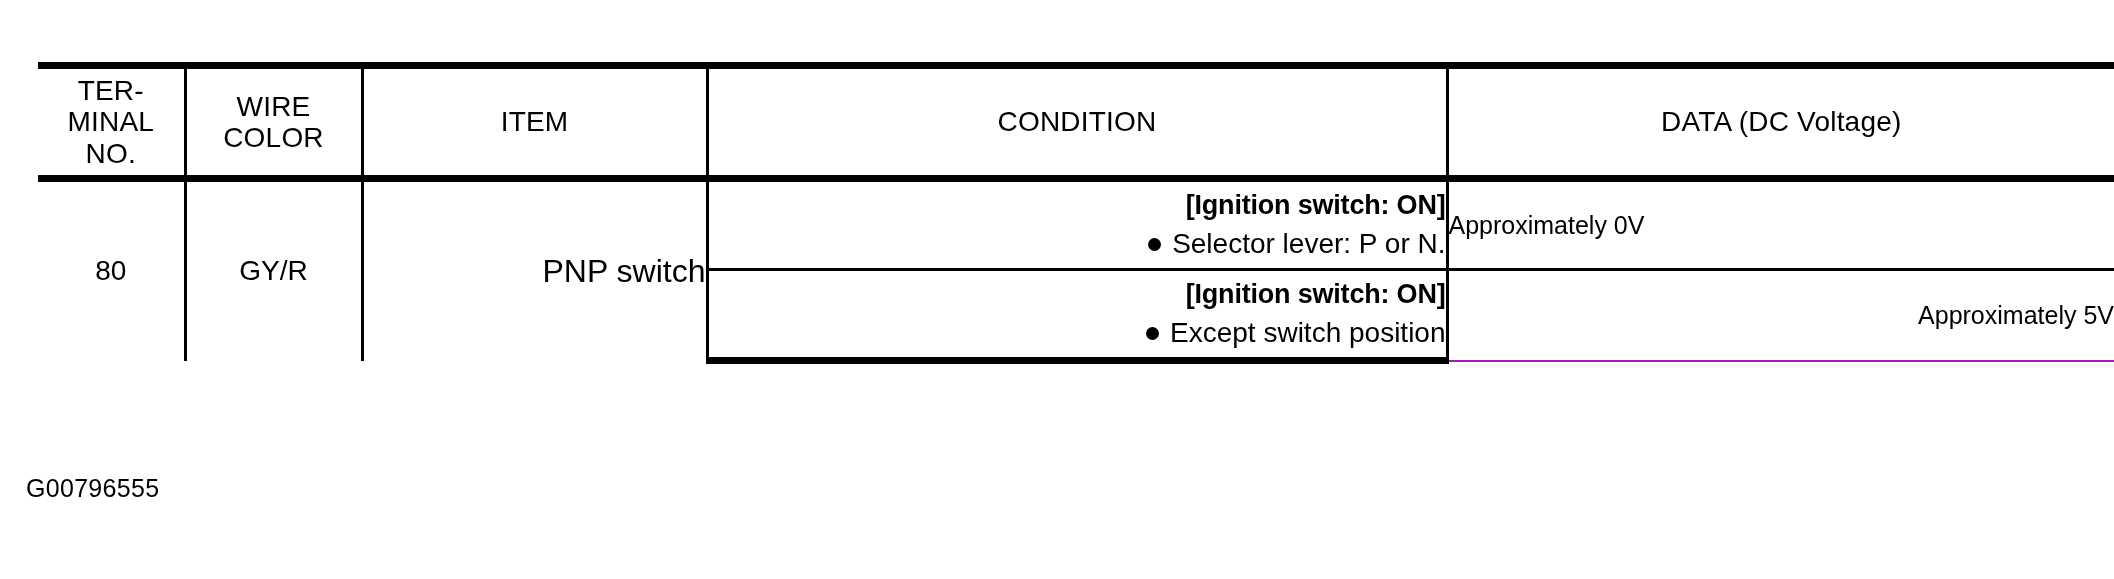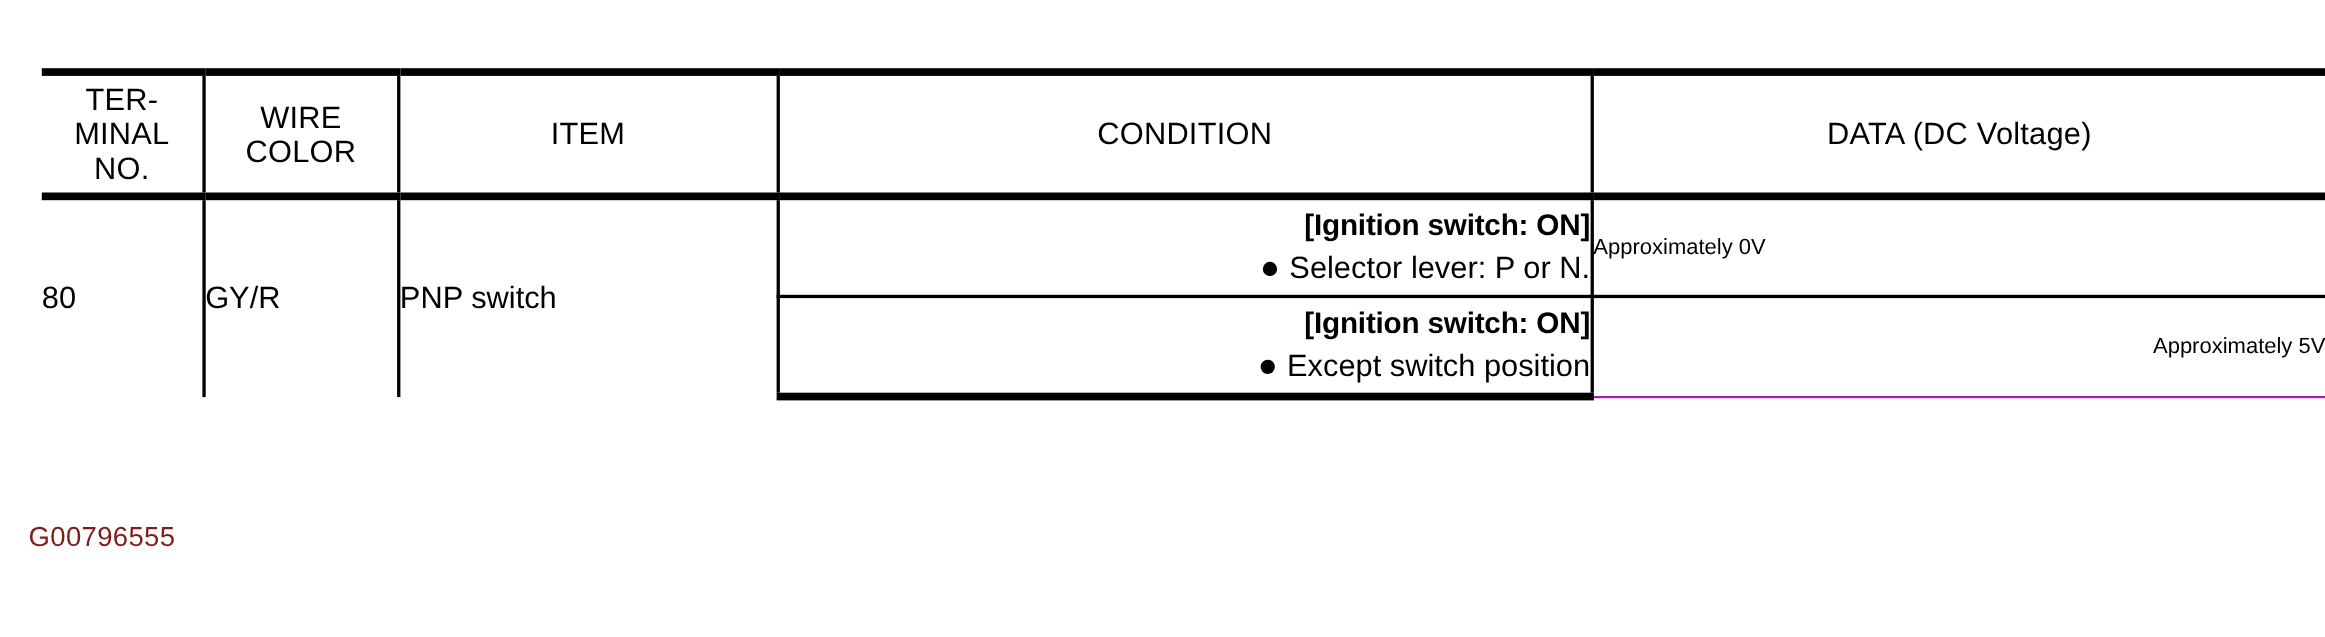--- a/index.html
+++ b/index.html
@@ -65,37 +65,37 @@
     text-align: center;
     height: 106px;
     line-height: 1.12;
     font-size: 28px;
     letter-spacing: 0.2px;
   }
   .hdr-stack { display: block; }
 
   
   .cell-center {
-    text-align: left;
+    text-align: center;
     font-size: 28px;
   }
   .cell-item {
-    text-align: left;
+    text-align: right;
     padding-left: 18px;
-    font-size: 28px;
+    font-size: 32px;
   }
   .cell-cond {
     text-align: right;
     padding: 10px 0 12px 16px;
     height: 86px;
   }
   .cell-data {
     text-align: left;
     padding-left: 16px;
-    font-size: 20px;
+    font-size: 25px;
     height: 86px;
   }
 
   .cond-title {
     font-weight: bold;
     font-size: 27px;
     display: block;
     margin-bottom: 7px;
     letter-spacing: -0.2px;
   }
@@ -118,21 +118,21 @@
   .bot-heavy { border-bottom: 7px solid #000000; }
   .bot-light { border-bottom: 2px solid #a21caf; text-align: right; }
 
   
   #figure-id {
     position: absolute;
     left: 26px;
     top: 474px;
     font-size: 25px;
     letter-spacing: 0.3px;
-    color: #7f1d1d;
+    color: #000000;
   }
 </style>
 </head>
 <body>
 
 <div id="page">
 
   <table id="spec-table">
     <colgroup>
       <col class="col-term">

